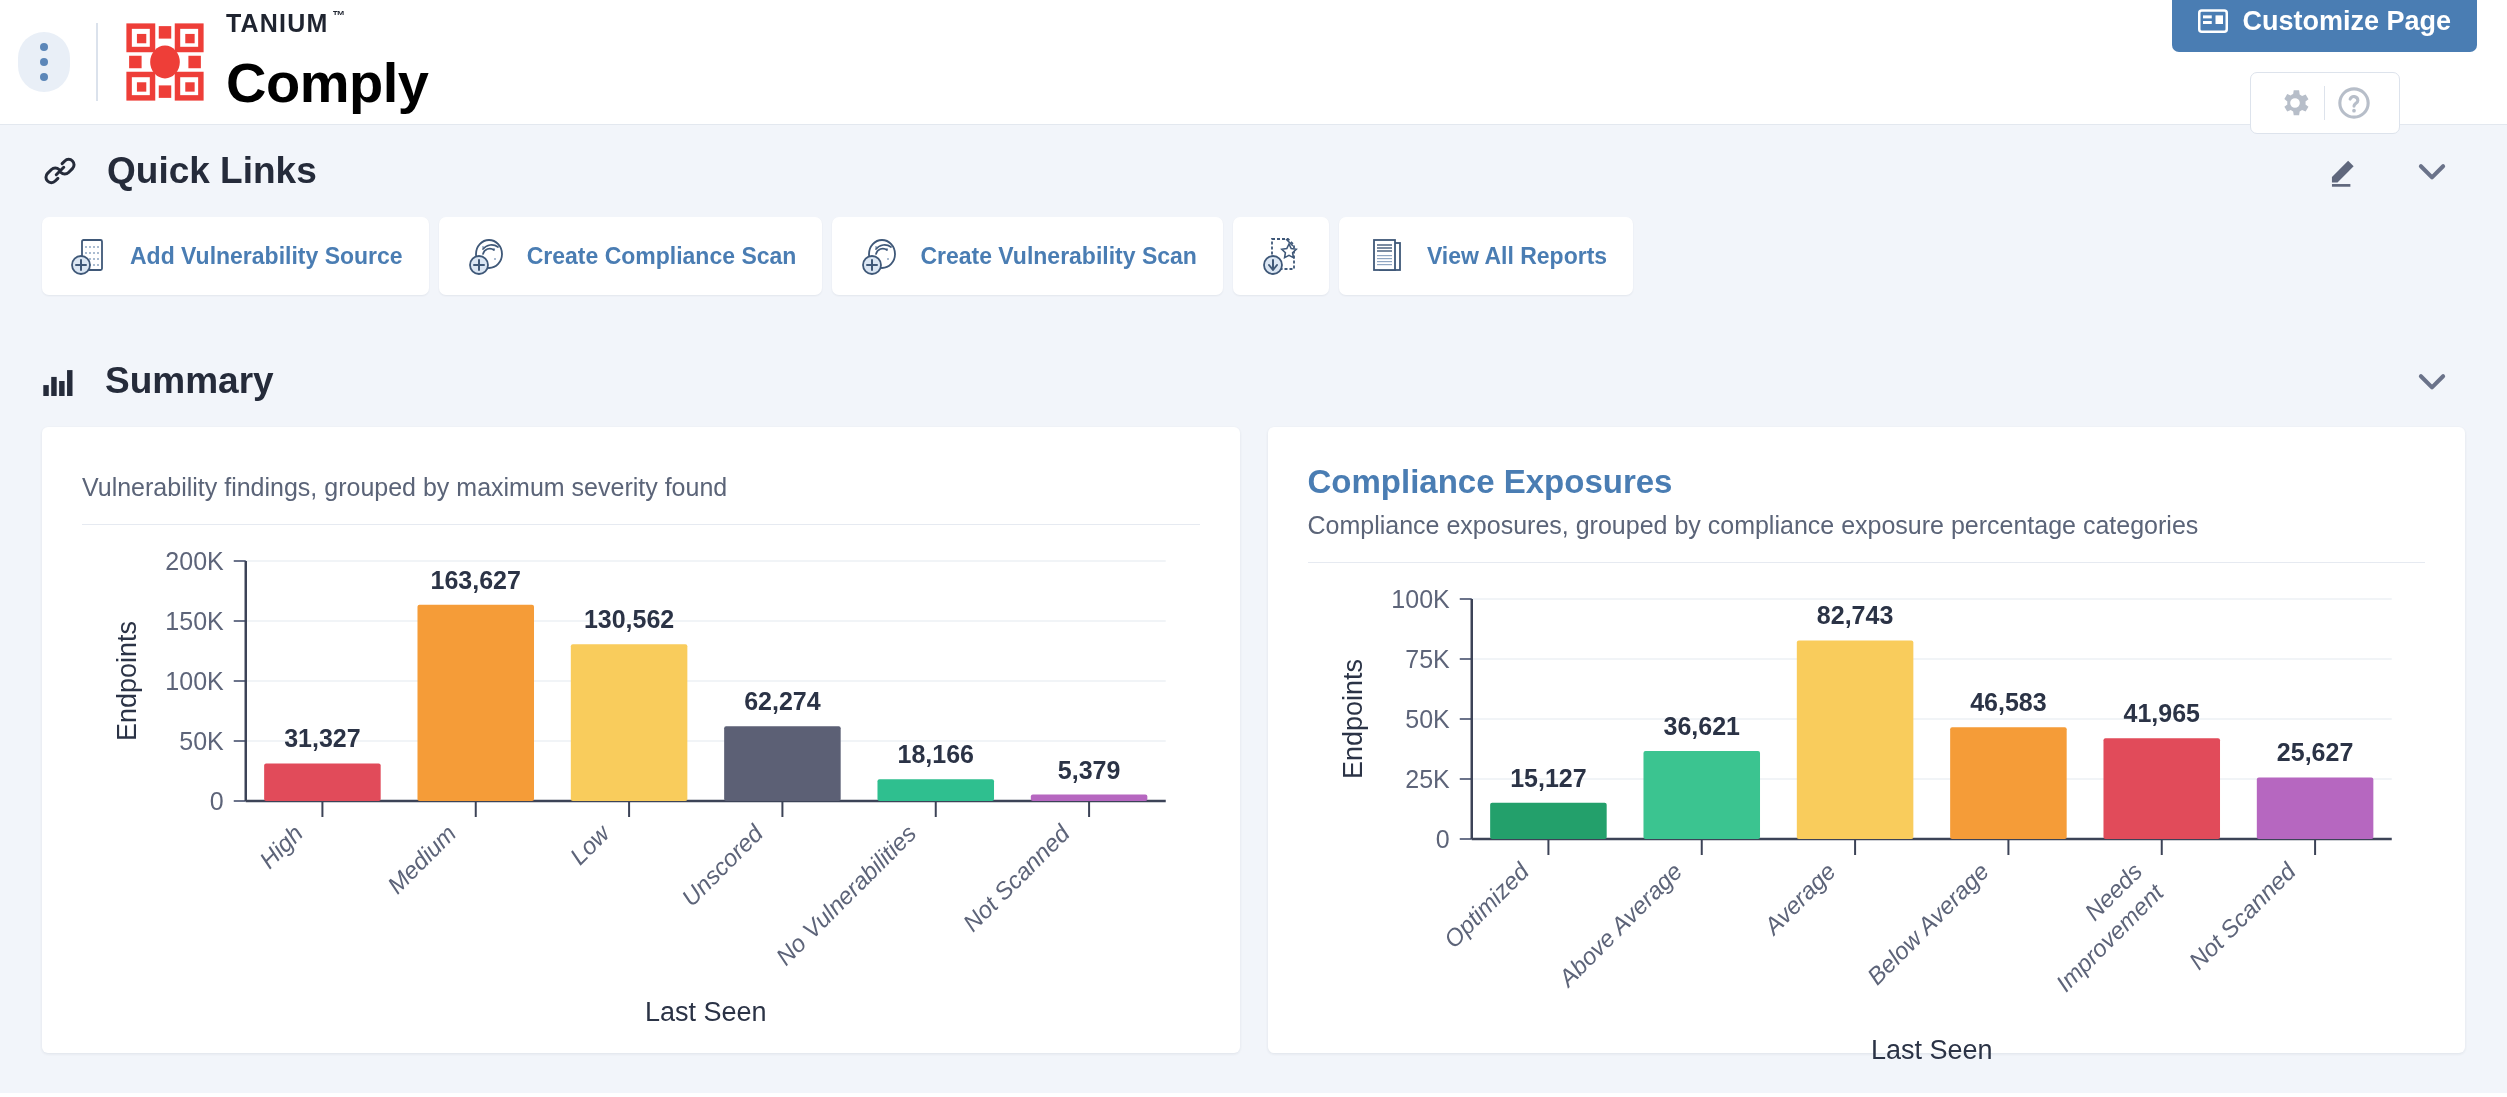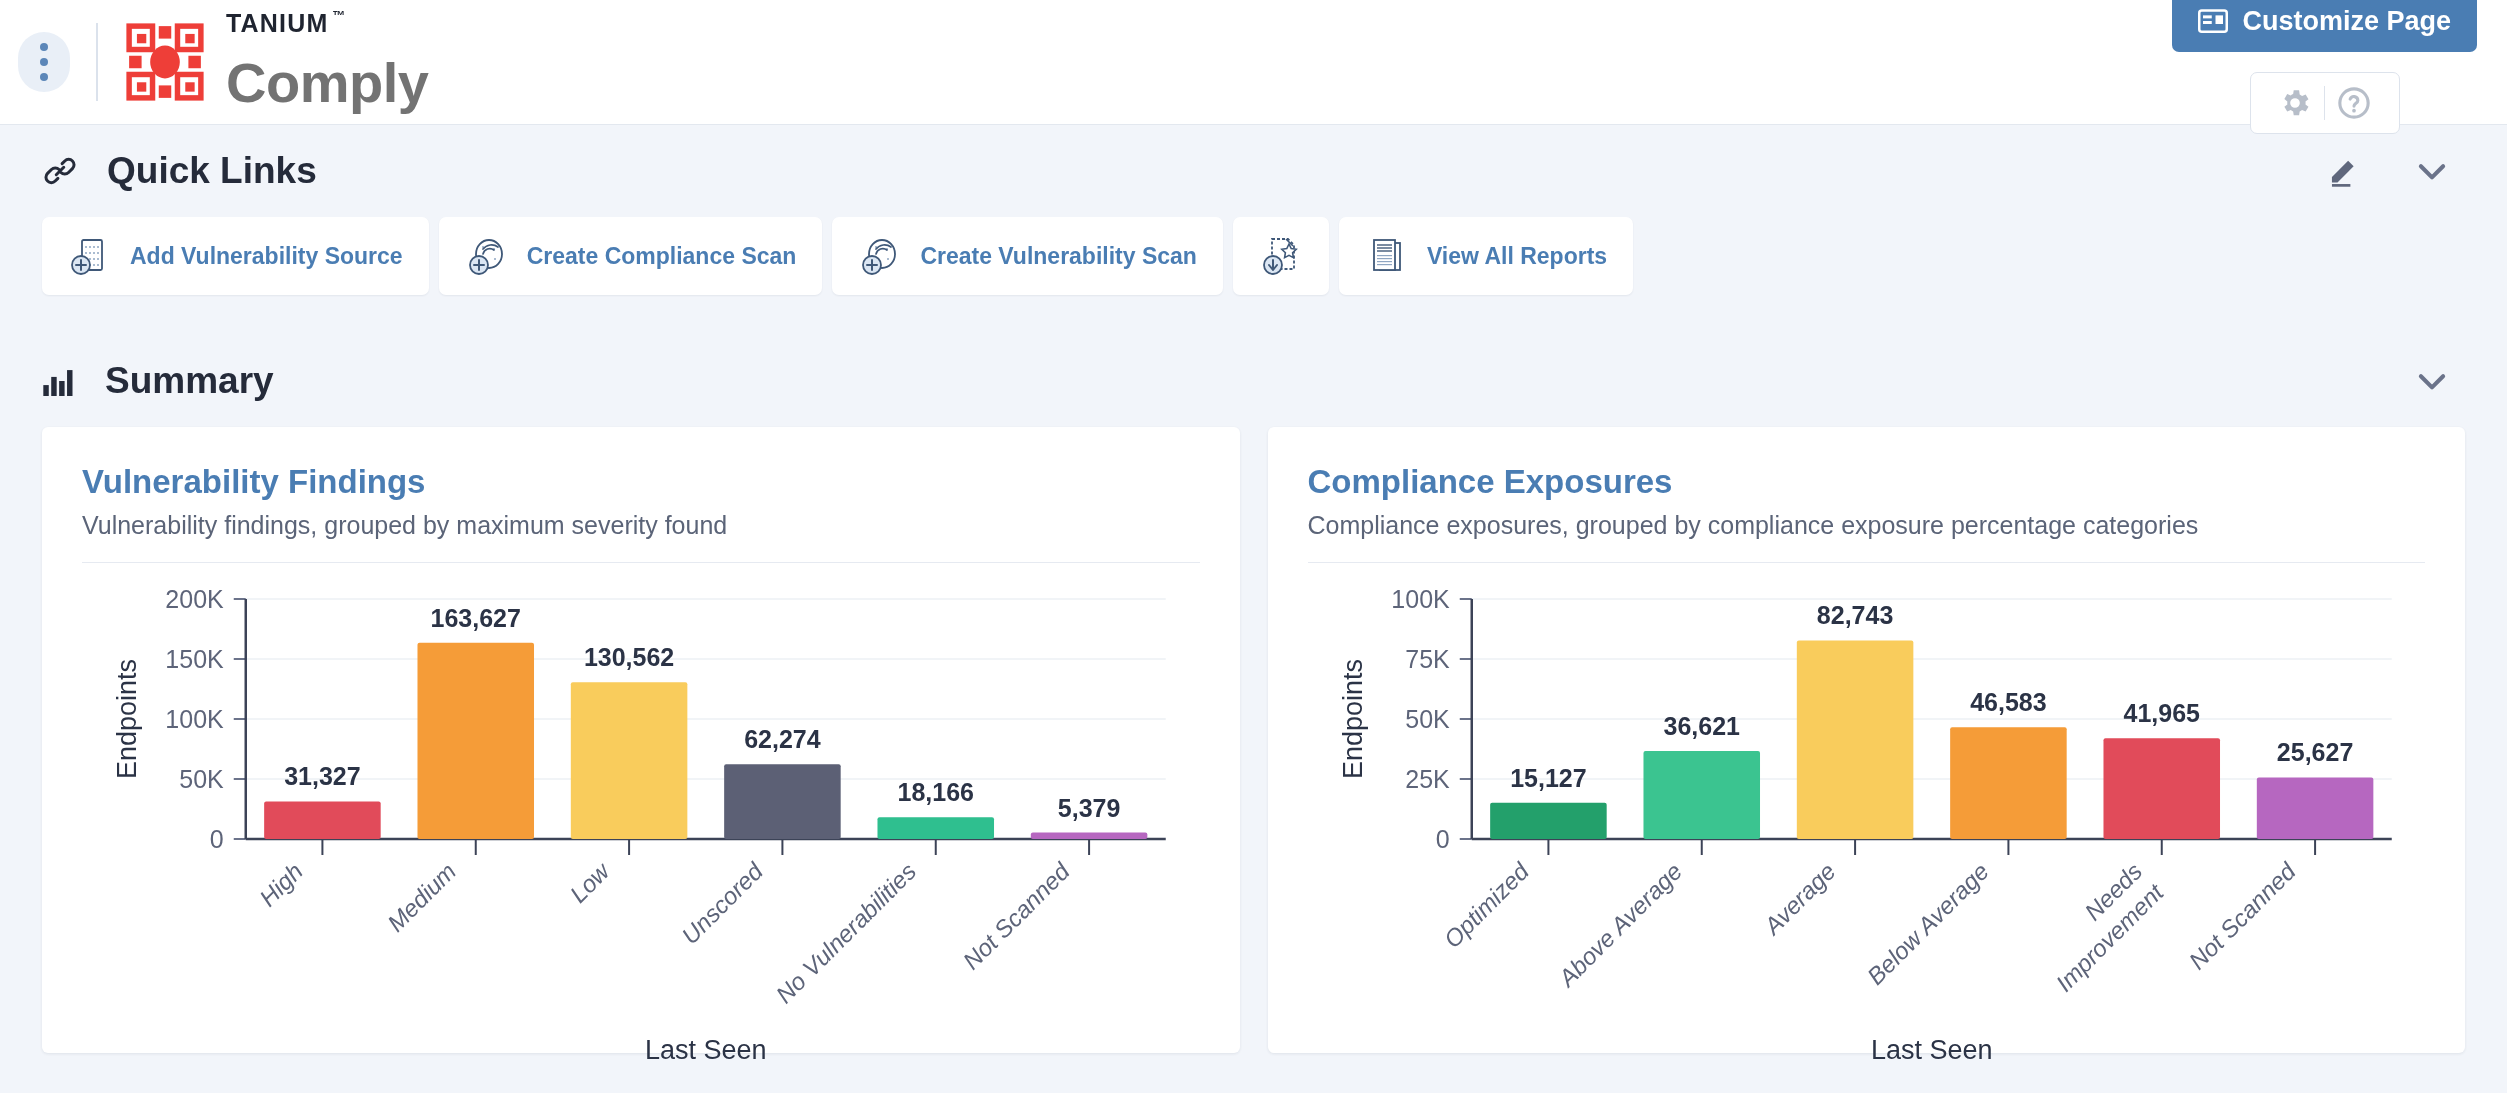--- a/index.html
+++ b/index.html
@@ -32,21 +32,21 @@
   .logo-wrap { display: flex; align-items: center; gap: 22px; }
   .tanium-mark { width: 78px; height: 78px; position: relative; flex: 0 0 auto; }
   .brand-text { display:flex; flex-direction: column; justify-content:center;gap:16px; }
   .brand-top { display:flex; align-items:flex-start; gap:4px; }
   .tanium-word {
     font-size: 25px; font-weight: bold; letter-spacing: 1.2px;
     color: #1f2430; line-height: 1;
   }
   .tm { font-size: 13px; color: #1f2430; line-height: 1; position: relative; top: -2px; font-weight: bold;}
   .comply-word {
-    font-size: 56px; font-weight: bold; color: #737373;
+    font-size: 56px; font-weight: bold; color: #000000;
     line-height: 1.05; letter-spacing: -0.5px; margin-top: 2px;
   }
 
   .topbar-right {
     margin-left: auto; display: flex; align-items: center; gap: 20px; flex-direction: column;
   }
   .btn-customize {
     background: #4a7db3; color: #ffffff;
     border: none; border-radius: 7px;
     height: 62px; padding: 0 26px;
@@ -323,21 +323,20 @@
         <svg width="38" height="38" viewBox="0 0 24 24" fill="none" stroke="#6b738a" stroke-width="2.6" stroke-linecap="round" stroke-linejoin="round">
           <polyline points="5,9 12,16 19,9"></polyline>
         </svg>
       </span>
     </div>
   </div>
 
   <div class="summary-body">
 
     <div class="chart-card">
-      <div class="chart-title">Vulnerability Findings</div>
       <div class="chart-sub">Vulnerability findings, grouped by maximum severity found</div>
       <div class="chart-rule"></div>
       <div class="plot-area">
         <svg id="chart0" width="100%" height="500" viewBox="0 0 1090 500" preserveAspectRatio="xMidYMid meet">
             <line x1="138" y1="270" x2="150" y2="270" stroke="#6b738a" stroke-width="2"></line>
             <text x="128" y="279" text-anchor="end" class="tick-text">0</text>
             <line x1="150" y1="210" x2="1070" y2="210" stroke="#edf0f4" stroke-width="1.5"></line>
             <line x1="138" y1="210" x2="150" y2="210" stroke="#6b738a" stroke-width="2"></line>
             <text x="128" y="219" text-anchor="end" class="tick-text">50K</text>
             <line x1="150" y1="150" x2="1070" y2="150" stroke="#edf0f4" stroke-width="1.5"></line>

